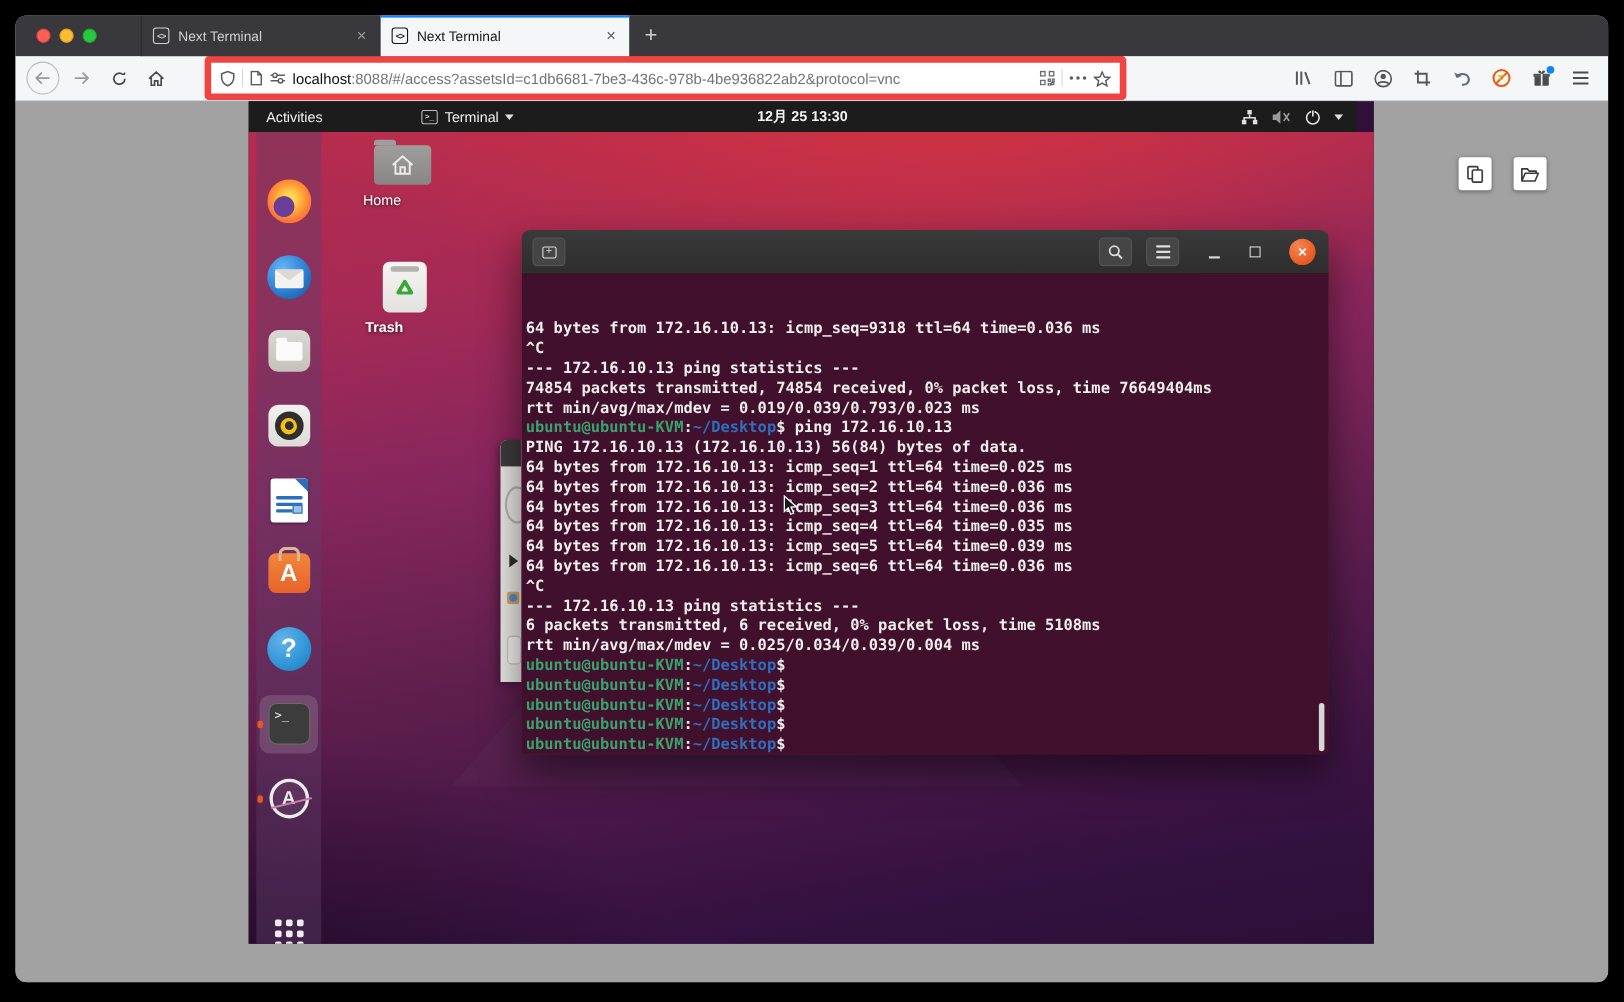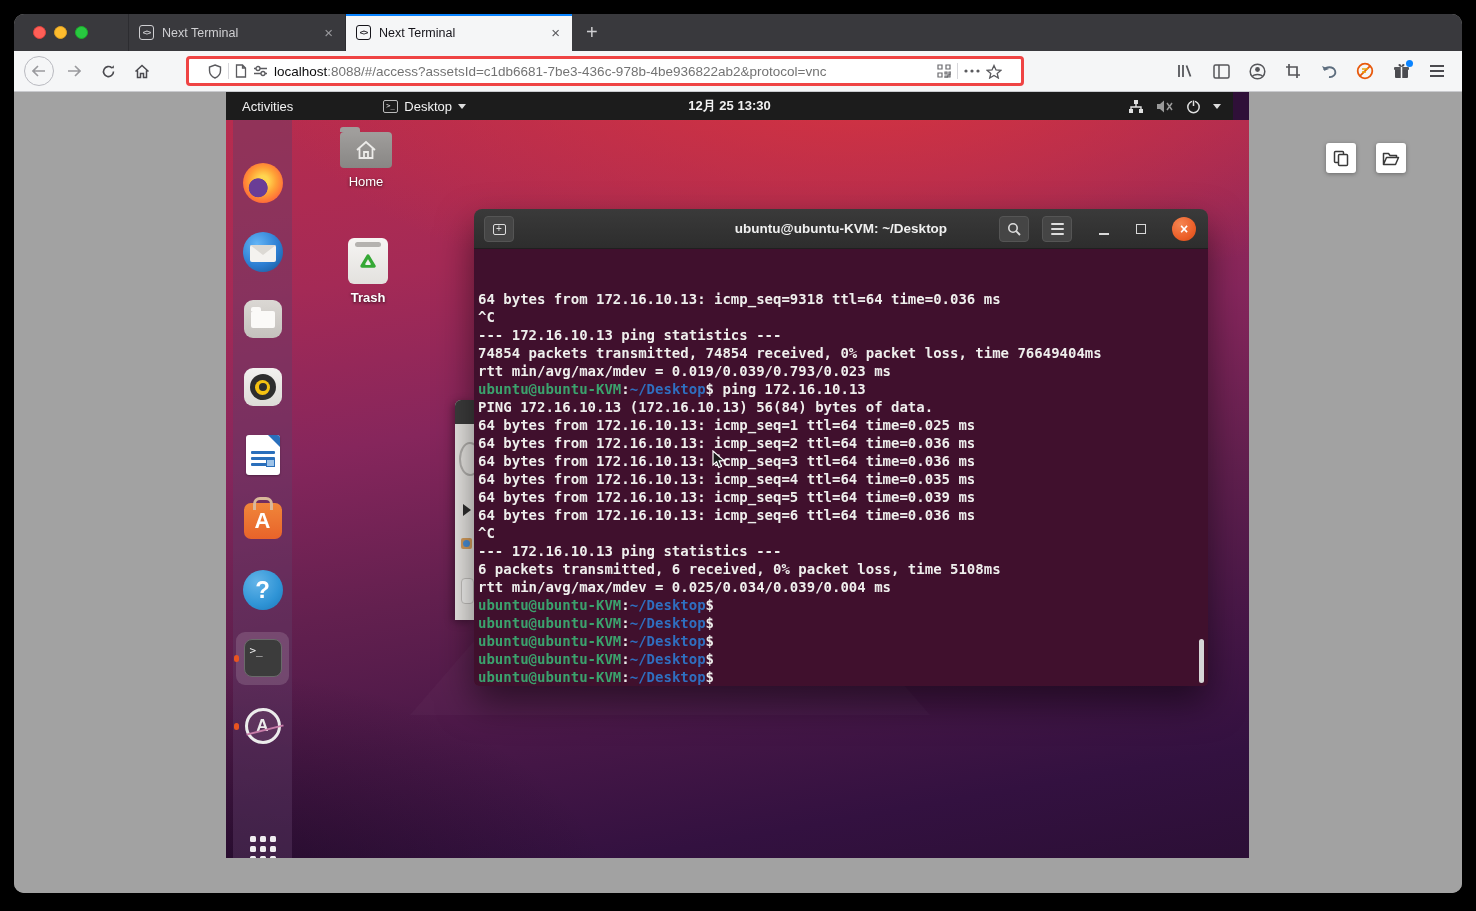--- a/index.html
+++ b/index.html
@@ -24,22 +24,22 @@
              font-size:8px; font-weight:bold; letter-spacing:-1px; flex:0 0 auto; }
   .tab-label { flex:1 1 auto; overflow:hidden; white-space:nowrap; }
   .tab-close { font-size:15px; color:#9a9a9e; line-height:1; padding:0 2px; }
   .tab.active .tab-close { color:#5a5a5e; }
   .newtab-btn { color:#cfcfd2; font-size:20px; display:flex; align-items:center; padding:0 14px; }
 
   
   .toolbar { height:41px; background:#f5f6f7; border-bottom:1px solid #c9cace; display:flex; align-items:center; flex:0 0 auto; padding:0 10px; gap:6px; }
   .nav-btn { width:28px; height:28px; display:flex; align-items:center; justify-content:center; border-radius:4px; flex:0 0 auto; }
   .back-circle { width:30px; height:30px; border:1px solid #b9bac0; border-radius:50%; display:flex; align-items:center; justify-content:center; background:#f5f6f7; }
-  .urlbar { flex:1 1 auto; height:30px; background:#fff; border:3px solid #ef4444; border-radius:4px; display:flex; align-items:center;
-            padding:0 19px; gap:6px; margin:0 6px 0 24px; max-width:838px; }
+  .urlbar { flex:1 1 auto; height:40px; background:#fff; border:6px solid #ef4444; border-radius:4px; display:flex; align-items:center;
+            padding:0 8px; gap:6px; margin:0 6px 0 24px; max-width:838px; }
   .urlbar .sep { width:1px; height:16px; background:#d7d7db; }
   .url-text { flex:1 1 auto; font-size:13.5px; white-space:nowrap; overflow:hidden; }
   .url-host { color:#0c0c0d; }
   .url-rest { color:#737373; }
   .tool-icons { display:flex; align-items:center; gap:10px; margin-left:auto; padding-right:2px; }
   .ticon { width:26px; height:26px; display:flex; align-items:center; justify-content:center; position:relative; }
   .badge-dot { position:absolute; top:2px; right:1px; width:7px; height:7px; border-radius:50%; background:var(--accent-blue,#0a84ff); }
 
   
   .page { flex:1 1 auto; position:relative; background:#a2a2a2; }
@@ -105,21 +105,21 @@
   .term-active-bg { position:absolute; left:3px; top:-7px; width:53px; height:53px; background:rgba(255,255,255,.14); border-radius:9px; }
   .ico-term { width:38px; height:38px; background:#3c3c3c; border:1px solid #6a6a6a; border-radius:8px; color:#eee;
               font-family:"DejaVu Sans Mono",monospace; font-size:11px; padding:4px 0 0 5px; position:relative; z-index:1; }
   .ico-appa { width:36px; height:36px; border-radius:50%; border:3px solid #ececec; color:#ececec; display:flex; align-items:center; justify-content:center;
               font-weight:bold; font-size:17px; position:relative; background:rgba(255,255,255,.06); }
   .ico-appa::after { content:""; position:absolute; left:-2px; top:18px; width:38px; height:2px; background:#c77ca8; transform:rotate(-14deg); }
   .ico-grid { display:grid; grid-template-columns:repeat(3,6px); grid-gap:4px; }
   .ico-grid span { width:6px; height:6px; background:rgba(255,255,255,.92); border-radius:1.5px; }
 
   
-  .desk-icon { position:absolute; width:72px; text-align:center; color:#fff; font-size:13px; text-shadow:0 1px 3px rgba(0,0,0,.7); z-index:2; }
+  .desk-icon { position:absolute; width:72px; color:#fff; font-size:13px; text-shadow:0 1px 3px rgba(0,0,0,.7); z-index:2; }
   .home-folder { width:52px; height:36px; margin:0 auto 6px; background:linear-gradient(#a09e9c,#888684); border-radius:4px; position:relative;
                  display:flex; align-items:center; justify-content:center; }
   .home-folder::before { content:""; position:absolute; top:-5px; left:0; width:20px; height:5px; background:#a09e9c; border-radius:3px 3px 0 0; }
   .trash-bin { width:40px; height:46px; margin:0 auto 6px; background:linear-gradient(#f6f5f3,#e3e1de); border-radius:6px; position:relative;
                display:flex; align-items:center; justify-content:center; }
   .trash-bin::before { content:""; position:absolute; top:4px; left:7px; right:7px; height:5px; background:#b4b2af; border-radius:3px; }
 
   
   .hidden-win { position:absolute; left:229px; top:308px; width:19px; height:220px; z-index:1; background:#e9e7e4; border-radius:6px 0 0 0;
                 box-shadow:-2px 2px 8px rgba(0,0,0,.35); overflow:hidden; }
@@ -295,21 +295,21 @@
   </div>
 
   <div class="page">
 
     <div class="canvas">
 
       <div class="ub-topbar">
         <span class="ub-activities">Activities</span>
         <span class="ub-appmenu">
           <span class="mini-term-ico">&gt;_</span>
-          <span>Desktop</span>
+          <span>Terminal</span>
           <span class="caret-down"></span>
         </span>
         <span class="ub-clock">12月 25 13:30</span>
         <span class="ub-status">
           <svg width="16" height="15" viewBox="0 0 16 15">
               <rect x="6" y="1" width="4" height="4" fill="#e0e0e0"></rect>
               <rect x="1" y="10" width="4" height="4" fill="#e0e0e0"></rect>
               <rect x="11" y="10" width="4" height="4" fill="#e0e0e0"></rect>
               <path d="M8 5 V8 M3 10 V8 H13 V10" stroke="#e0e0e0" stroke-width="1.4" fill="none"></path>
             </svg>
@@ -416,21 +416,20 @@
         <div class="tri"></div>
         <div class="chip"></div>
         <div class="btn"></div>
       </div>
 
       <div class="term-win">
         <div class="term-titlebar">
           <span class="tb-btn tb-newtab">
               <span class="newtab-glyph">+</span>
             </span>
-          <span class="term-title">ubuntu@ubuntu-KVM: ~/Desktop</span>
           <span class="tb-btn tb-search">
             <svg width="14" height="14" viewBox="0 0 14 14">
                 <circle cx="6" cy="6" r="4.2" stroke="#ddd" stroke-width="1.6" fill="none"></circle>
                 <path d="M9.2 9.2 L13 13" stroke="#ddd" stroke-width="1.8"></path>
               </svg>
           </span>
           <span class="tb-btn tb-menu">
               <span class="menu-glyph"></span>
             </span>
           <span class="tb-min">

